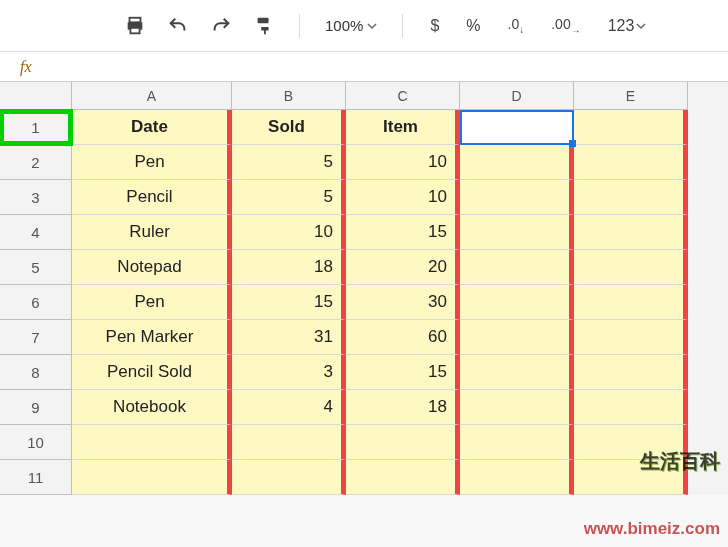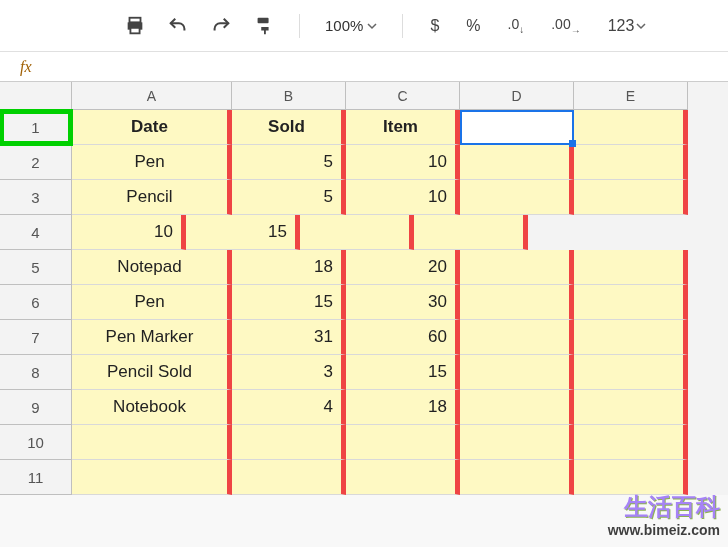--- a/index.html
+++ b/index.html
@@ -137,25 +137,25 @@
     position: absolute;
     right: 8px; bottom: 8px;
     text-align: right;
     font-size: 14px;
     color: #5a7a2a;
     font-weight: bold;
     opacity: 0.75;
     line-height: 1.2;
   }
   .watermark .cn {
-    color: #8b5cf6;
-    font-size: 24px;
+    color: #000000;
+    font-size: 20px;
     text-shadow: 1px 1px 0 #6a9a1a;
   }
-  .watermark .en { color: #000000; font-size: 14px; }
+  .watermark .en { color: #b91c1c; font-size: 17px; margin-top: 46px; }
 
   svg { display: block; }
 </style>
 </head>
 <body>
 
 <div class="toolbar">
   <div class="spacer-lead"></div>
 
   <div class="tb-btn">
@@ -257,20 +257,21 @@
       <div class="row-h">3</div>
       <div class="cell c-A center">Pencil</div>
       <div class="cell c-B">5</div>
       <div class="cell c-C">10</div>
       <div class="cell c-D"></div>
       <div class="cell c-E"></div>
     </div>
 
     <div class="row">
       <div class="row-h">4</div>
+      <div class="cell c-A center">Ruler</div>
       <div class="cell c-B">10</div>
       <div class="cell c-C">15</div>
       <div class="cell c-D"></div>
       <div class="cell c-E"></div>
     </div>
 
     <div class="row">
       <div class="row-h">5</div>
       <div class="cell c-A center">Notepad</div>
       <div class="cell c-B">18</div>

